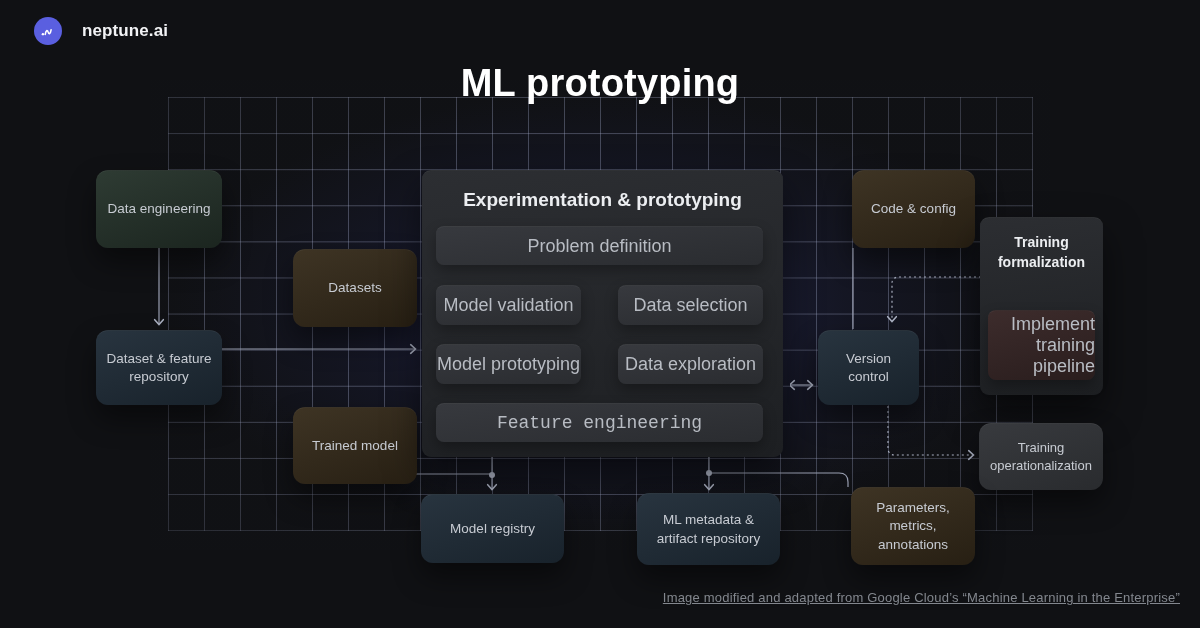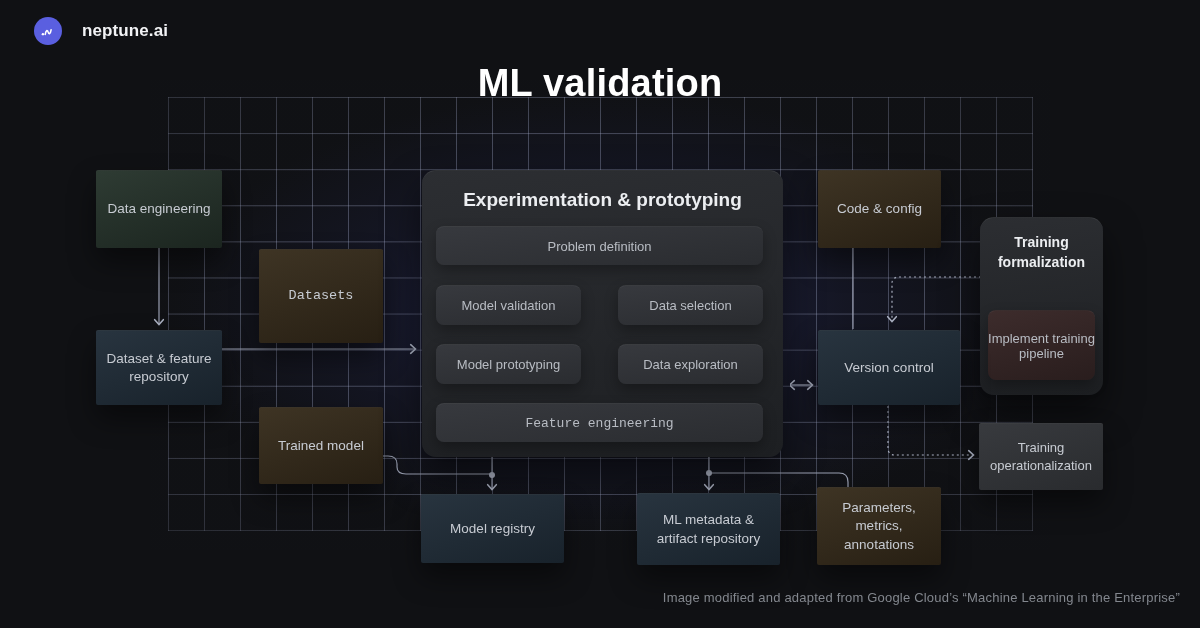--- a/index.html
+++ b/index.html
@@ -29,52 +29,52 @@
   
   .brand{position:absolute;left:34px;top:17px;display:flex;align-items:center;gap:20px;z-index:3;}
   .brand .mark{width:28px;height:28px;border-radius:50%;background:#5a5fe0;display:flex;align-items:center;justify-content:center;}
   .brand .name{color:#f2f3f5;font-size:17px;font-weight:700;letter-spacing:.1px;}
   .page-title{
     position:absolute;left:0;top:62px;width:1200px;text-align:center;z-index:3;
     color:#ffffff;font-size:38px;font-weight:700;letter-spacing:.2px;
   }
   .caption{
     position:absolute;right:20px;top:590px;z-index:3;
-    color:#83878e;font-size:13px;letter-spacing:.2px;
+    color:#83878e;font-size:13px;letter-spacing:.2px;text-decoration:underline;
   }
   
   .node{
-    position:absolute;z-index:3;border-radius:2px;box-sizing:border-box;
+    position:absolute;z-index:3;border-radius:12px;box-sizing:border-box;
     display:flex;align-items:center;justify-content:center;text-align:center;
     padding:8px 10px;color:#c7cbd2;font-size:13.5px;line-height:1.35;
     border-top:1px solid rgba(255,255,255,0.07);
     box-shadow:0 14px 28px rgba(0,0,0,0.45);
   }
   .green{background:linear-gradient(160deg,#2e3b33,#1b251f);}
-  .brown{background:linear-gradient(160deg,#3e3424,#271f13);}
+  .brown{background:linear-gradient(160deg,#3e3424,#271f13);margin-left:34px;}
   .slate{background:linear-gradient(160deg,#28343f,#18222b);}
   .gray {background:linear-gradient(160deg,#383a3e,#292b2e);}
   .maroon{background:linear-gradient(165deg,#3d2c2c,#291d1d);}
   .panel{
-    position:absolute;z-index:3;border-radius:14px;box-sizing:border-box;
+    position:absolute;z-index:3;border-radius:9px;box-sizing:border-box;
     background:linear-gradient(172deg,#2c2e32,#1d1f22);
     border-top:1px solid rgba(255,255,255,0.08);
     box-shadow:0 18px 36px rgba(0,0,0,0.5);
   }
   .panel .panel-title{
     color:#eceef1;font-weight:700;text-align:center;
   }
   #experimentation .panel-title{font-size:19px;padding-top:18px;}
   #training-formalization .panel-title{font-size:14px;padding:14px 14px 0 14px;line-height:1.45;}
   .step{
     position:absolute;border-radius:8px;box-sizing:border-box;
-    display:flex;align-items:center;justify-content:center;text-align:center;
+    display:flex;align-items:center;justify-content:center;text-align:right;
     background:linear-gradient(172deg,#37393e,#2a2c30);
     border-top:1px solid rgba(255,255,255,0.06);
-    color:#b8bcc3;font-size:13px;
+    color:#b8bcc3;font-size:18px;
     box-shadow:0 6px 14px rgba(0,0,0,0.3);
   }
 </style>
 </head>
 <body>
 
 <div class="glow"></div>
 <div class="grid"></div>
 <div class="vignette"></div>
 
@@ -125,25 +125,25 @@
 <div class="brand">
   <span class="mark">
     <svg width="18" height="18" viewBox="0 0 24 24">
       <circle cx="5.2" cy="16.2" r="1.6" fill="#ffffff"></circle>
       <path d="M8.3 16.5 C9.2 10.5, 11.2 10.5, 12.2 13.5 C13.2 16.5, 15.2 16.5, 16.1 10.5" fill="none" stroke="#ffffff" stroke-width="2.1" stroke-linecap="round"></path>
     </svg>
   </span>
   <span class="name">neptune.ai</span>
 </div>
 
-<div class="page-title">ML validation</div>
+<div class="page-title">ML prototyping</div>
 
 <div class="node green" style="left:96px;top:170px;width:126px;height:78px;">Data engineering</div>
 
-<div class="node brown" style="left:259px;top:249px;width:124px;height:94px;font-family:Liberation Mono, monospace;">Datasets</div>
+<div class="node brown" style="left:259px;top:249px;width:124px;height:78px;">Datasets</div>
 
 <div class="node slate" style="left:96px;top:330px;width:126px;height:75px;">Dataset &amp; feature repository</div>
 
 <div class="node brown" style="left:259px;top:407px;width:124px;height:77px;">Trained model</div>
 
 <div class="panel" id="experimentation" style="left:422px;top:170px;width:361px;height:287px;">
   <div class="panel-title">Experimentation &amp; prototyping</div>
   <div class="step" style="left:14px;top:55px;width:327px;height:39px;">Problem definition</div>
   <div class="step" style="left:196px;top:114px;width:145px;height:40px;">Data selection</div>
   <div class="step" style="left:14px;top:114px;width:145px;height:40px;">Model validation</div>
@@ -152,21 +152,21 @@
   <div class="step" style="left:14px;top:232px;width:327px;height:39px;font-family:Liberation Mono, monospace;">Feature engineering</div>
 </div>
 
 <div class="node brown" style="left:818px;top:170px;width:123px;height:78px;">Code &amp; config</div>
 
 <div class="panel" id="training-formalization" style="left:980px;top:170px;width:123px;height:178px;margin-top:47px;">
   <div class="panel-title">Training formalization</div>
   <div class="step maroon" style="left:8px;top:92px;width:107px;height:70px;background:linear-gradient(165deg,#3d2c2c,#291d1d);">Implement training pipeline</div>
 </div>
 
-<div class="node slate" style="left:818px;top:330px;width:142px;height:75px;">Version control</div>
+<div class="node slate" style="left:818px;top:330px;width:101px;height:75px;">Version control</div>
 
 <div class="node gray" style="left:979px;top:423px;width:124px;height:67px;font-size:13px;">Training operationalization</div>
 
 <div class="node slate" style="left:421px;top:494px;width:143px;height:69px;">Model registry</div>
 
 <div class="node slate" style="left:637px;top:493px;width:143px;height:72px;">ML metadata &amp; artifact repository</div>
 
 <div class="node brown" style="left:817px;top:487px;width:124px;height:78px;">Parameters, metrics, annotations</div>
 
 <div class="caption">Image modified and adapted from Google Cloud’s “Machine Learning in the Enterprise”</div>

